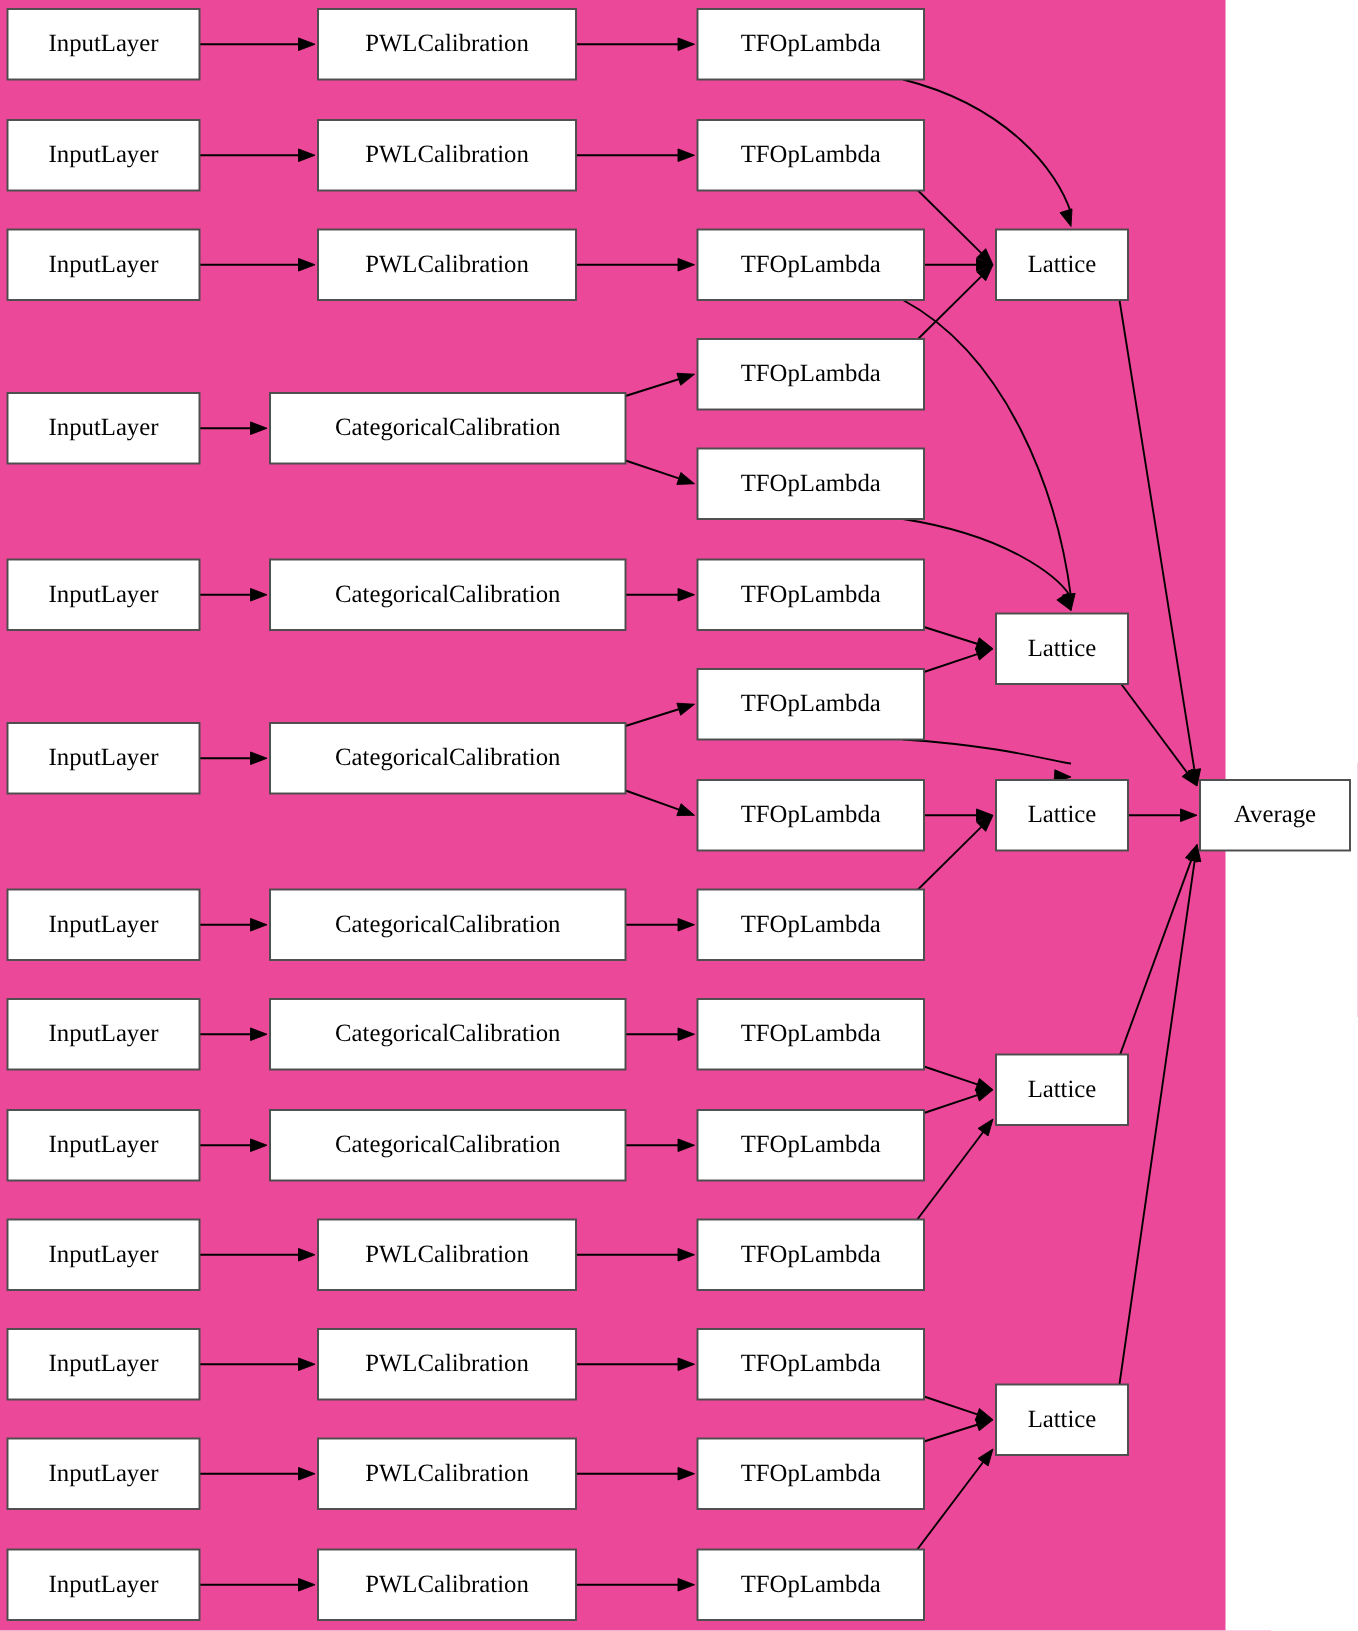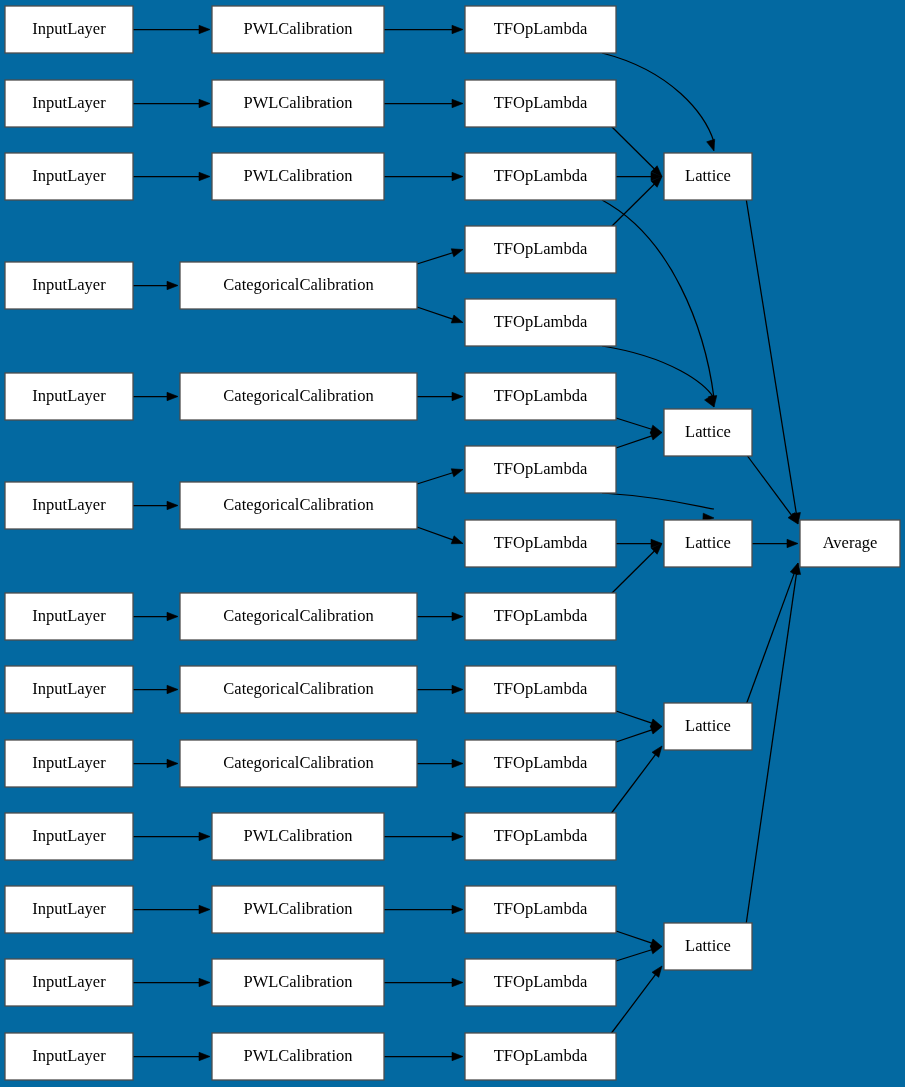--- a/index.html
+++ b/index.html
@@ -2,23 +2,23 @@
 <html><head>
 <meta charset="utf-8">
 <style>
   html, body {
     margin: 0;
     padding: 0;
     background: #ffffff;
   }
   #diagram-root {
     position: relative;
-    width: 905px;
+    width: 817px;
     height: 1087px;
-    background: #0369a1;
+    background: #ec4899;
     font-family: "Liberation Serif", "DejaVu Serif", serif;
   }
   svg#graph {
     display: block;
     width: 905px;
     height: 1087px;
   }
   .node-box {
     fill: #ffffff;
     stroke: #4d4d4d;

